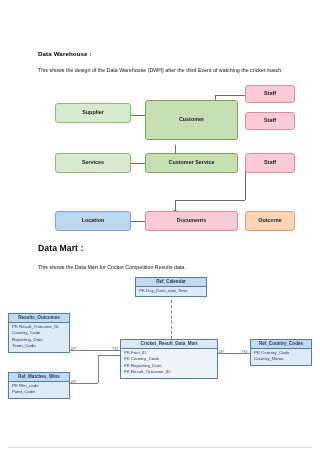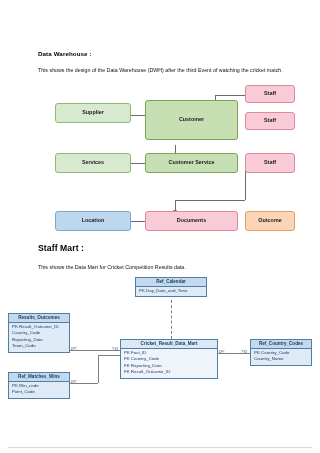--- a/index.html
+++ b/index.html
@@ -136,21 +136,21 @@
   <div class="dbox blue" style="left:55px;top:211px;width:76px;height:20px;">
       <span>Location</span>
     </div>
   <div class="dbox pink" style="left:145px;top:211px;width:93px;height:20px;">
       <span>Documents</span>
     </div>
   <div class="dbox orange" style="left:245px;top:211px;width:50px;height:20px;">
       <span>Outcome</span>
     </div>
 
-  <div class="h-title big" style="left:38px;top:243px;">Staff Mart :</div>
+  <div class="h-title big" style="left:38px;top:243px;">Data Mart :</div>
   <div class="para" style="left:38px;top:264px;width:252px;">This shows the Data Mart for Cricket Competition Results data.</div>
 
   <div class="ent" style="left:135px;top:277px;width:72px;">
     <div class="ent-h">Ref_Calendar</div>
     <div class="ent-b">
       <div>PK  Day_Date_and_Time</div>
     </div>
   </div>
 
   <div class="dashln" style="left:171px;top:300px;height:39px;"></div>

